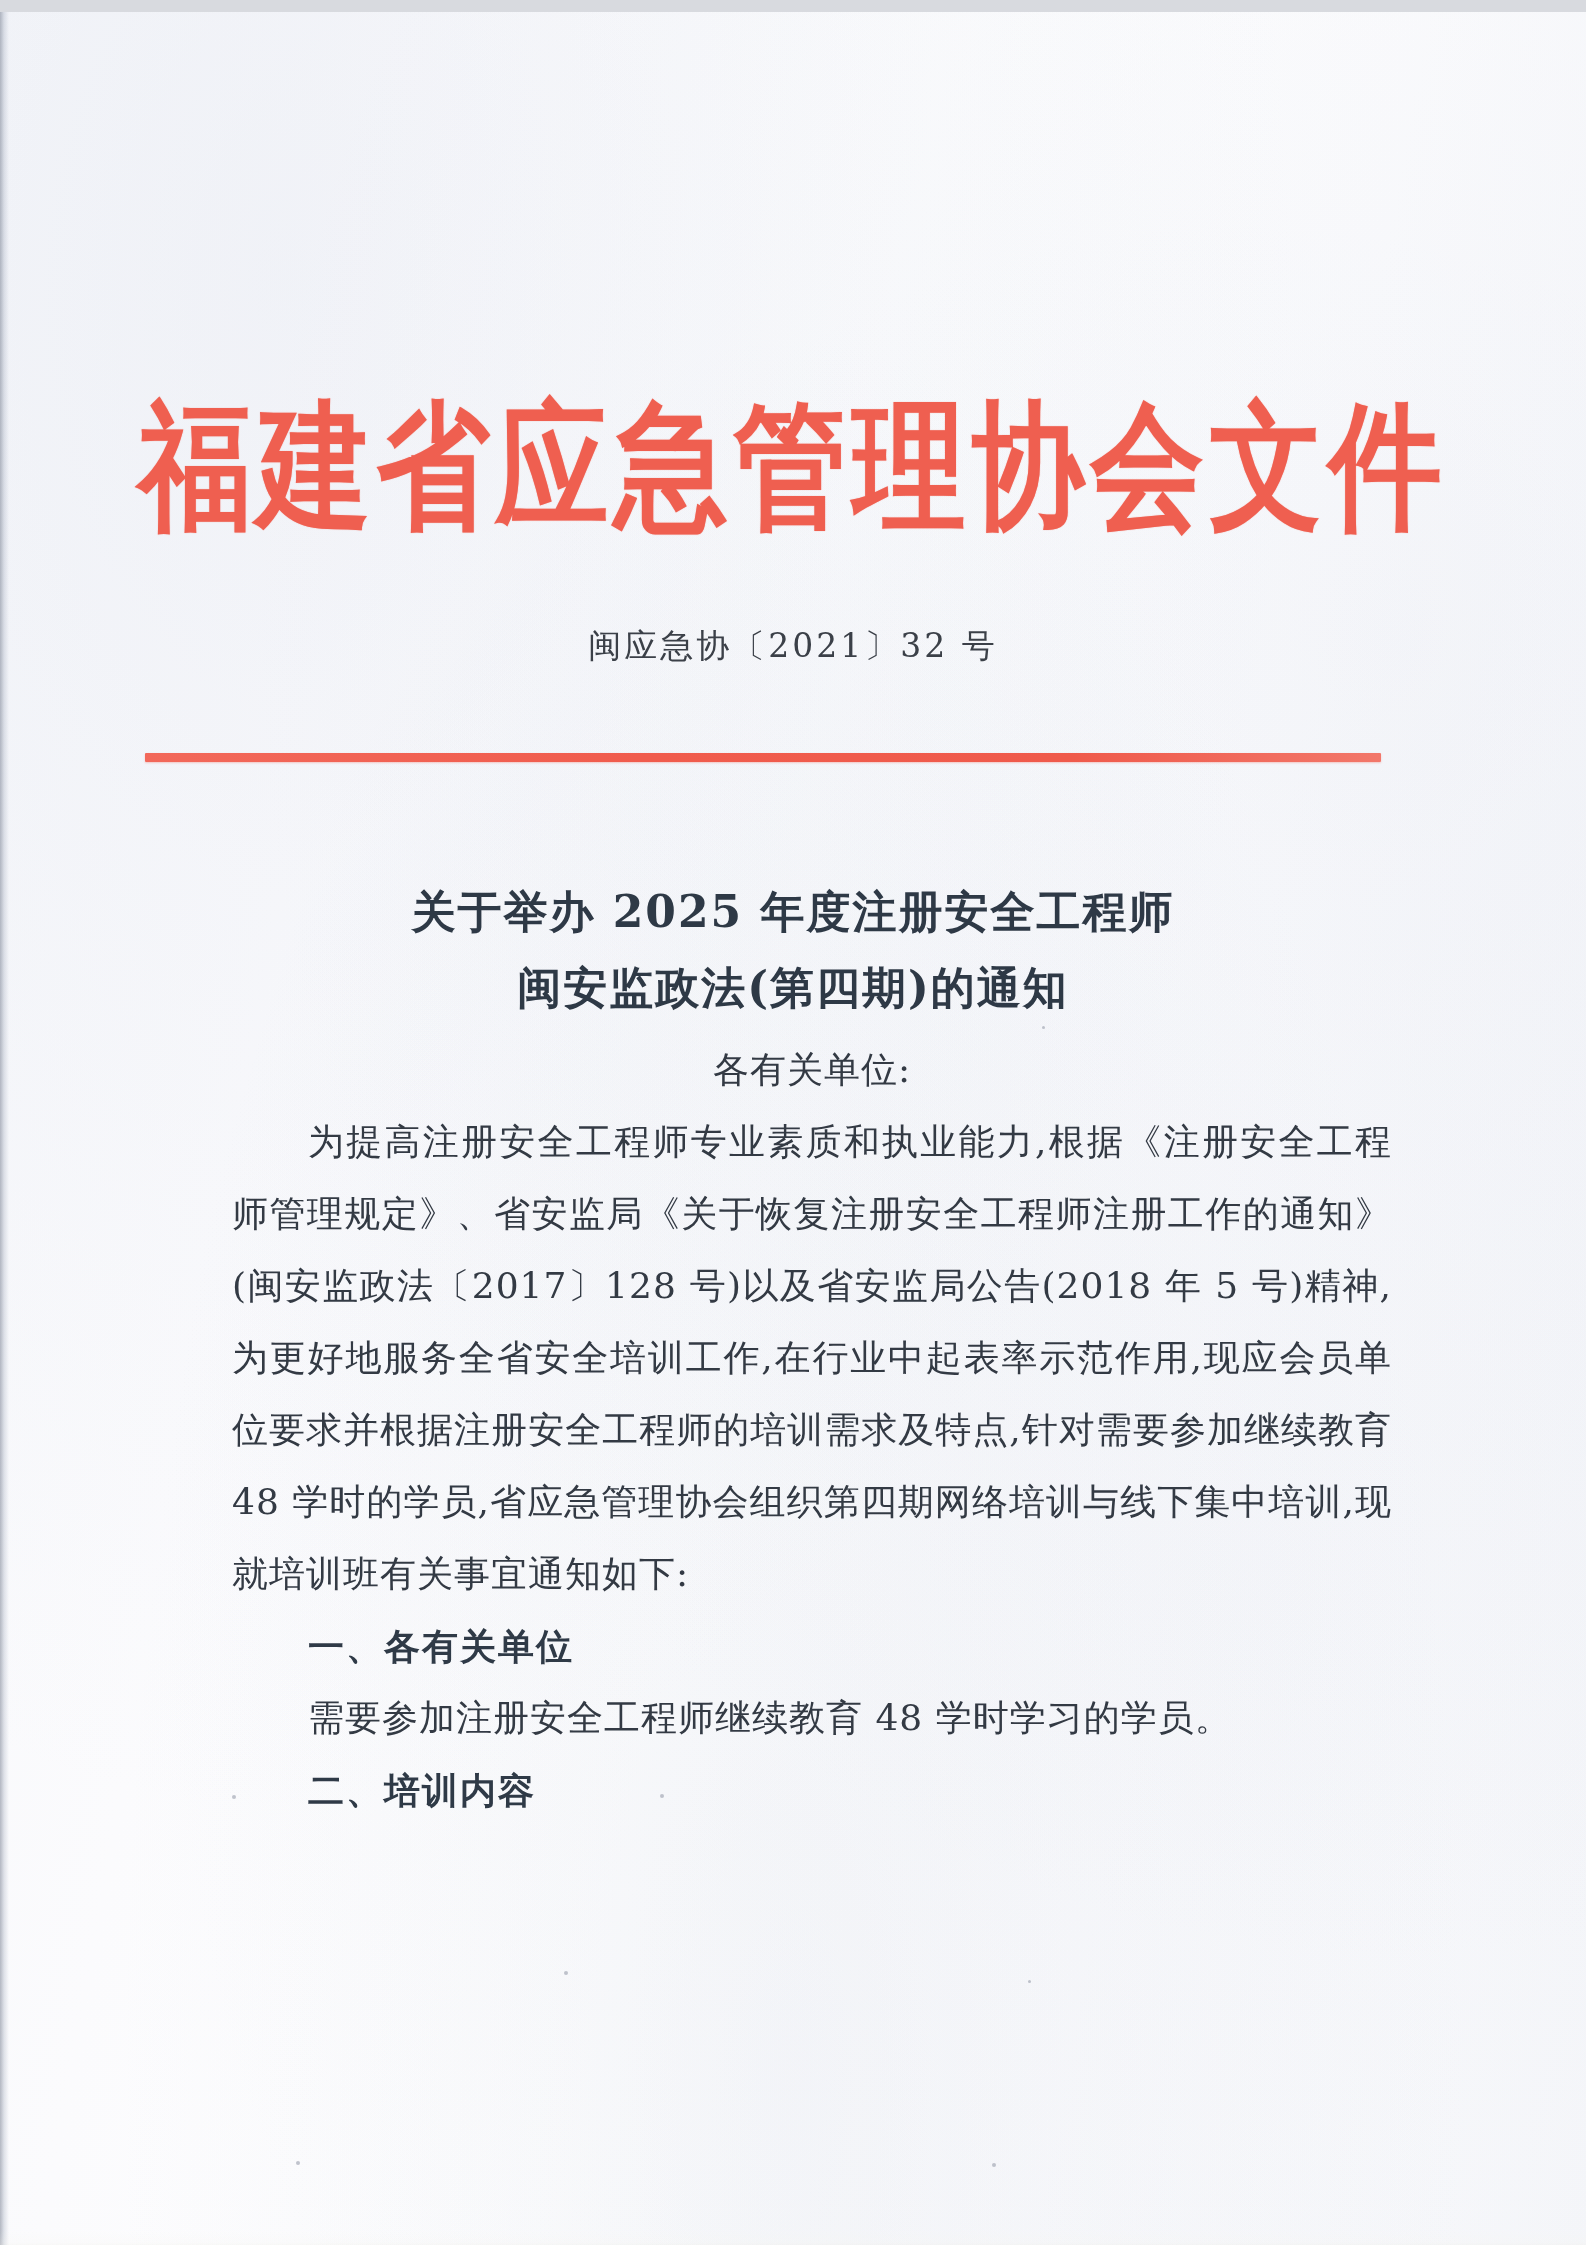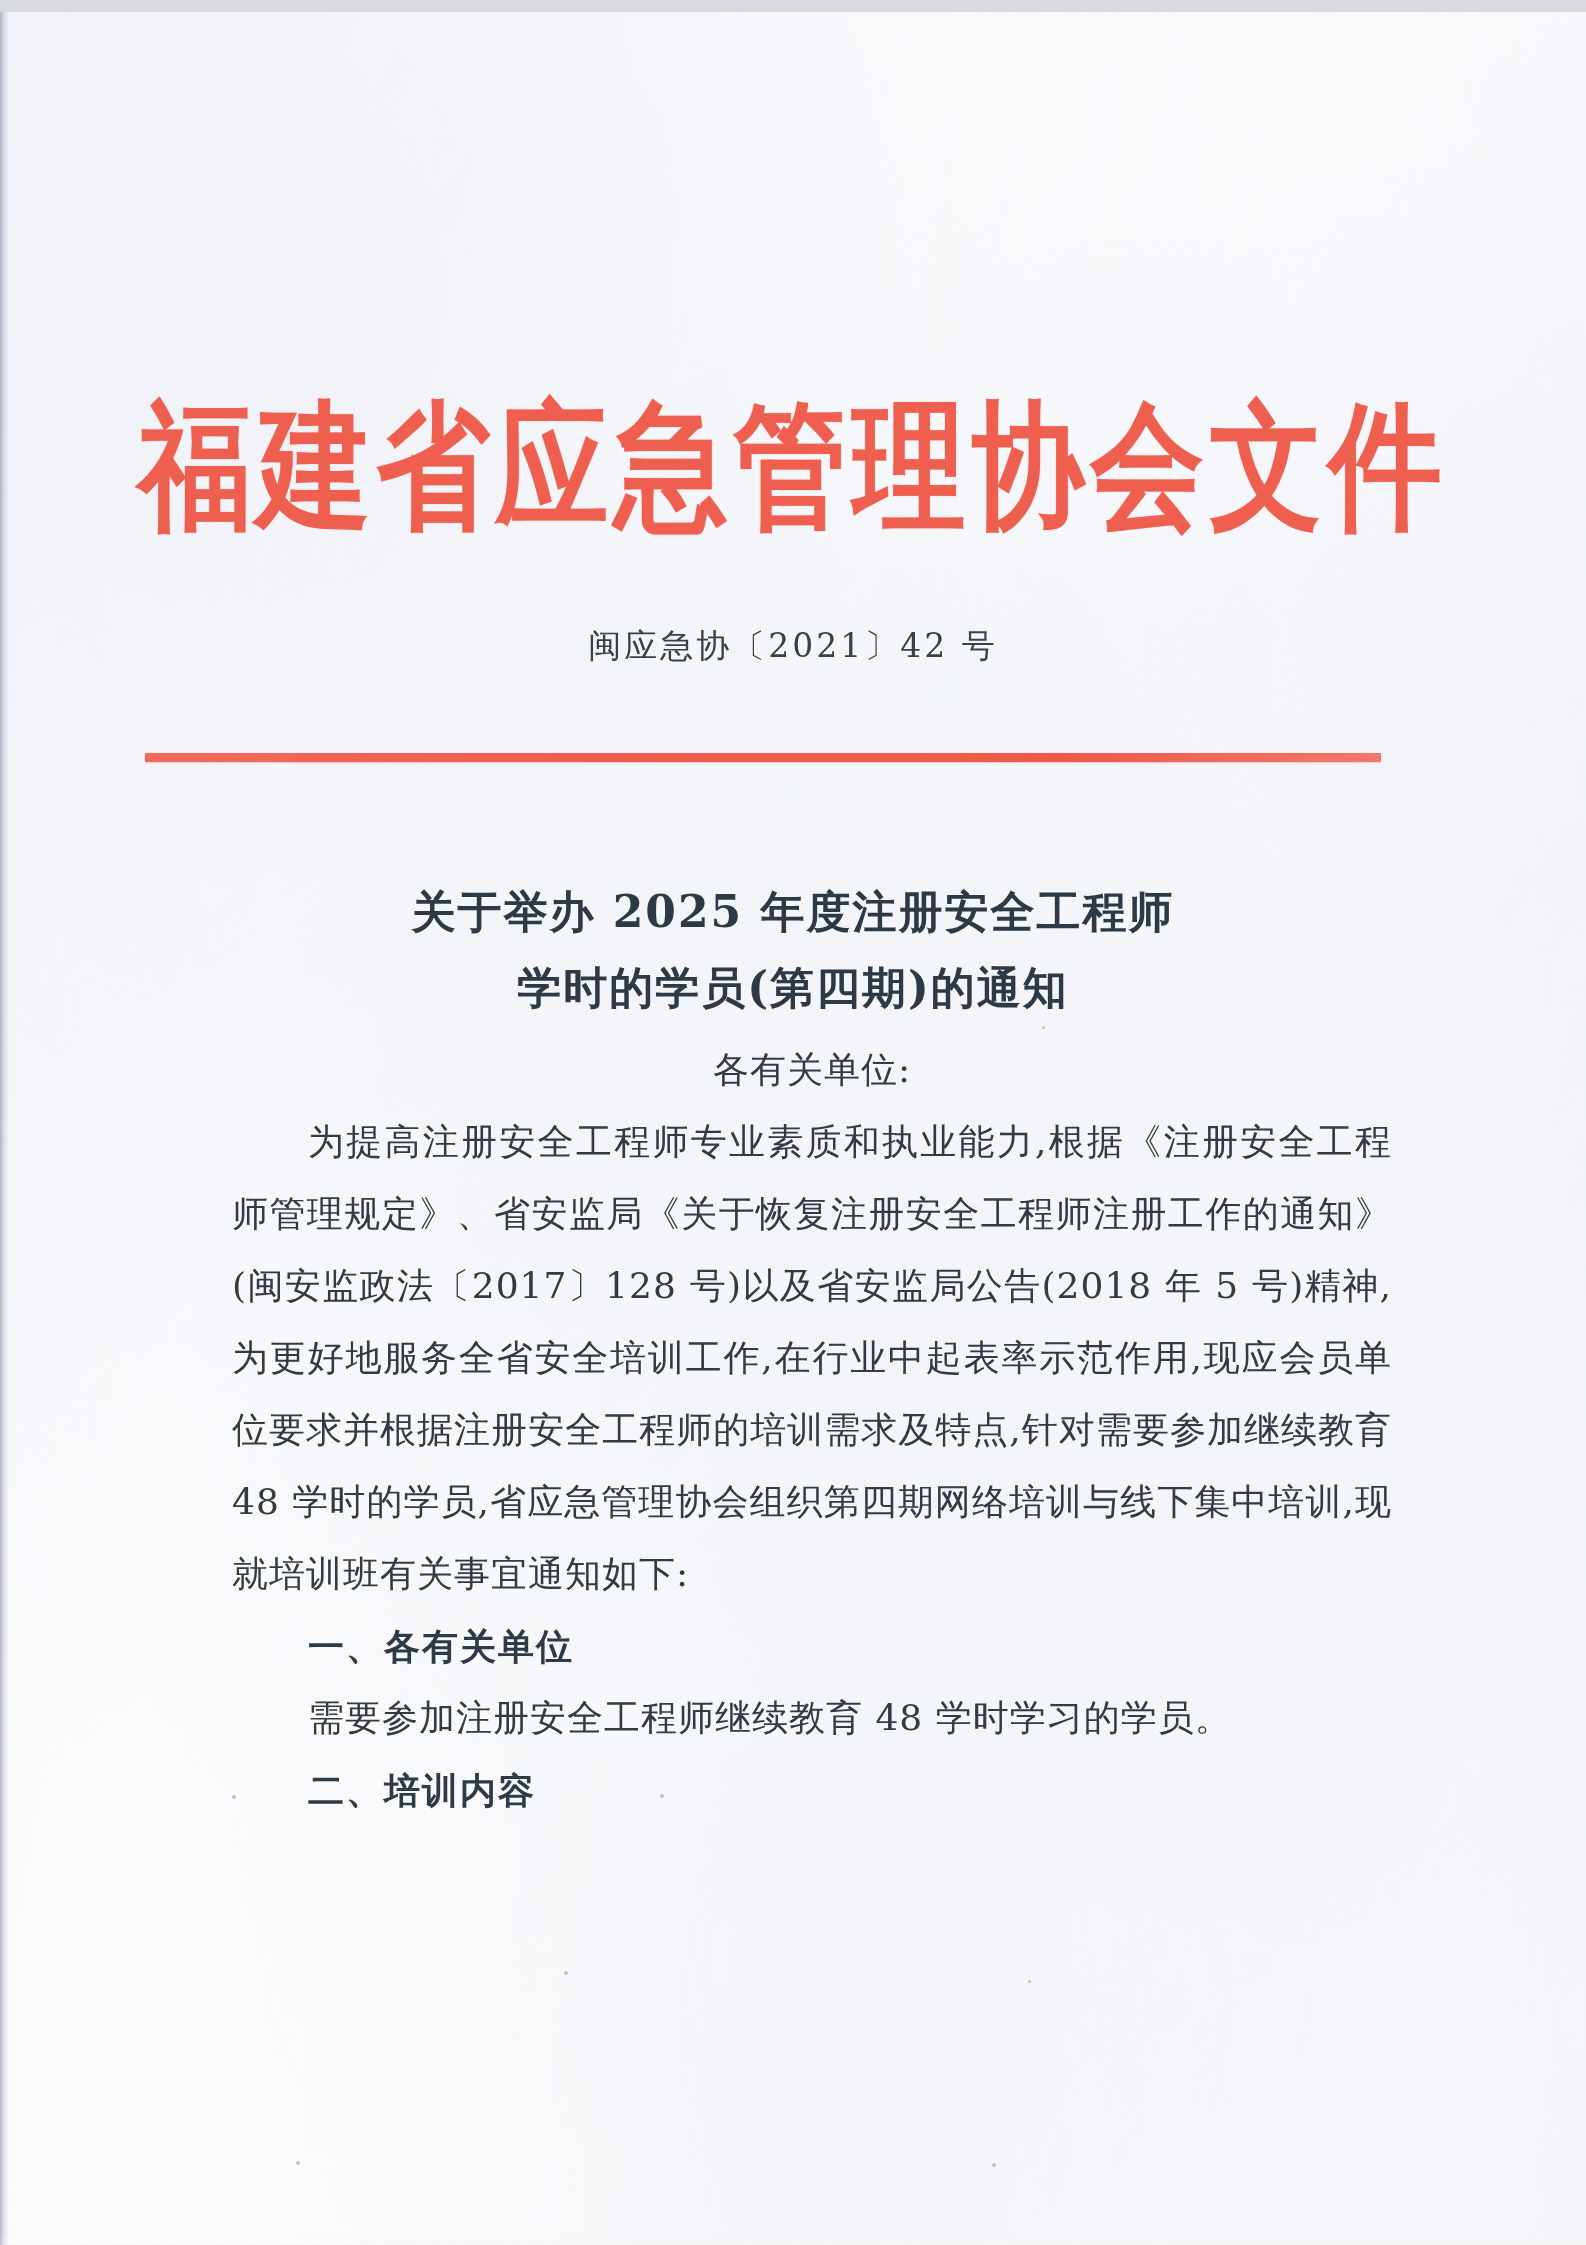--- a/index.html
+++ b/index.html
@@ -166,27 +166,27 @@
 <div class="page">
   <div class="scan-edge-left"></div>
   <div class="scan-edge-bottom"></div>
 
   <div class="content">
 
     <div class="masthead">
       <div class="masthead-title">福建省应急管理协会文件</div>
     </div>
 
-    <div class="doc-number">闽应急协〔2021〕42 号</div>
+    <div class="doc-number">闽应急协〔2021〕32 号</div>
 
     <div class="red-rule"></div>
 
     <div class="headline">
       <div class="headline-line">关于举办 2025 年度注册安全工程师</div>
-      <div class="headline-line">学时的学员(第四期)的通知</div>
+      <div class="headline-line">闽安监政法(第四期)的通知</div>
     </div>
 
     <div class="body-block">
       <div class="salutation">各有关单位:</div>
 
       <p class="para">为提高注册安全工程师专业素质和执业能力,根据《注册安全工程师管理规定》、省安监局《关于恢复注册安全工程师注册工作的通知》(闽安监政法〔2017〕128 号)以及省安监局公告(2018 年 5 号)精神,为更好地服务全省安全培训工作,在行业中起表率示范作用,现应会员单位要求并根据注册安全工程师的培训需求及特点,针对需要参加继续教育 48 学时的学员,省应急管理协会组织第四期网络培训与线下集中培训,现就培训班有关事宜通知如下:</p>
 
       <div class="section-heading">一、各有关单位</div>
       <div class="section-body">需要参加注册安全工程师继续教育 48 学时学习的学员。</div>
 

